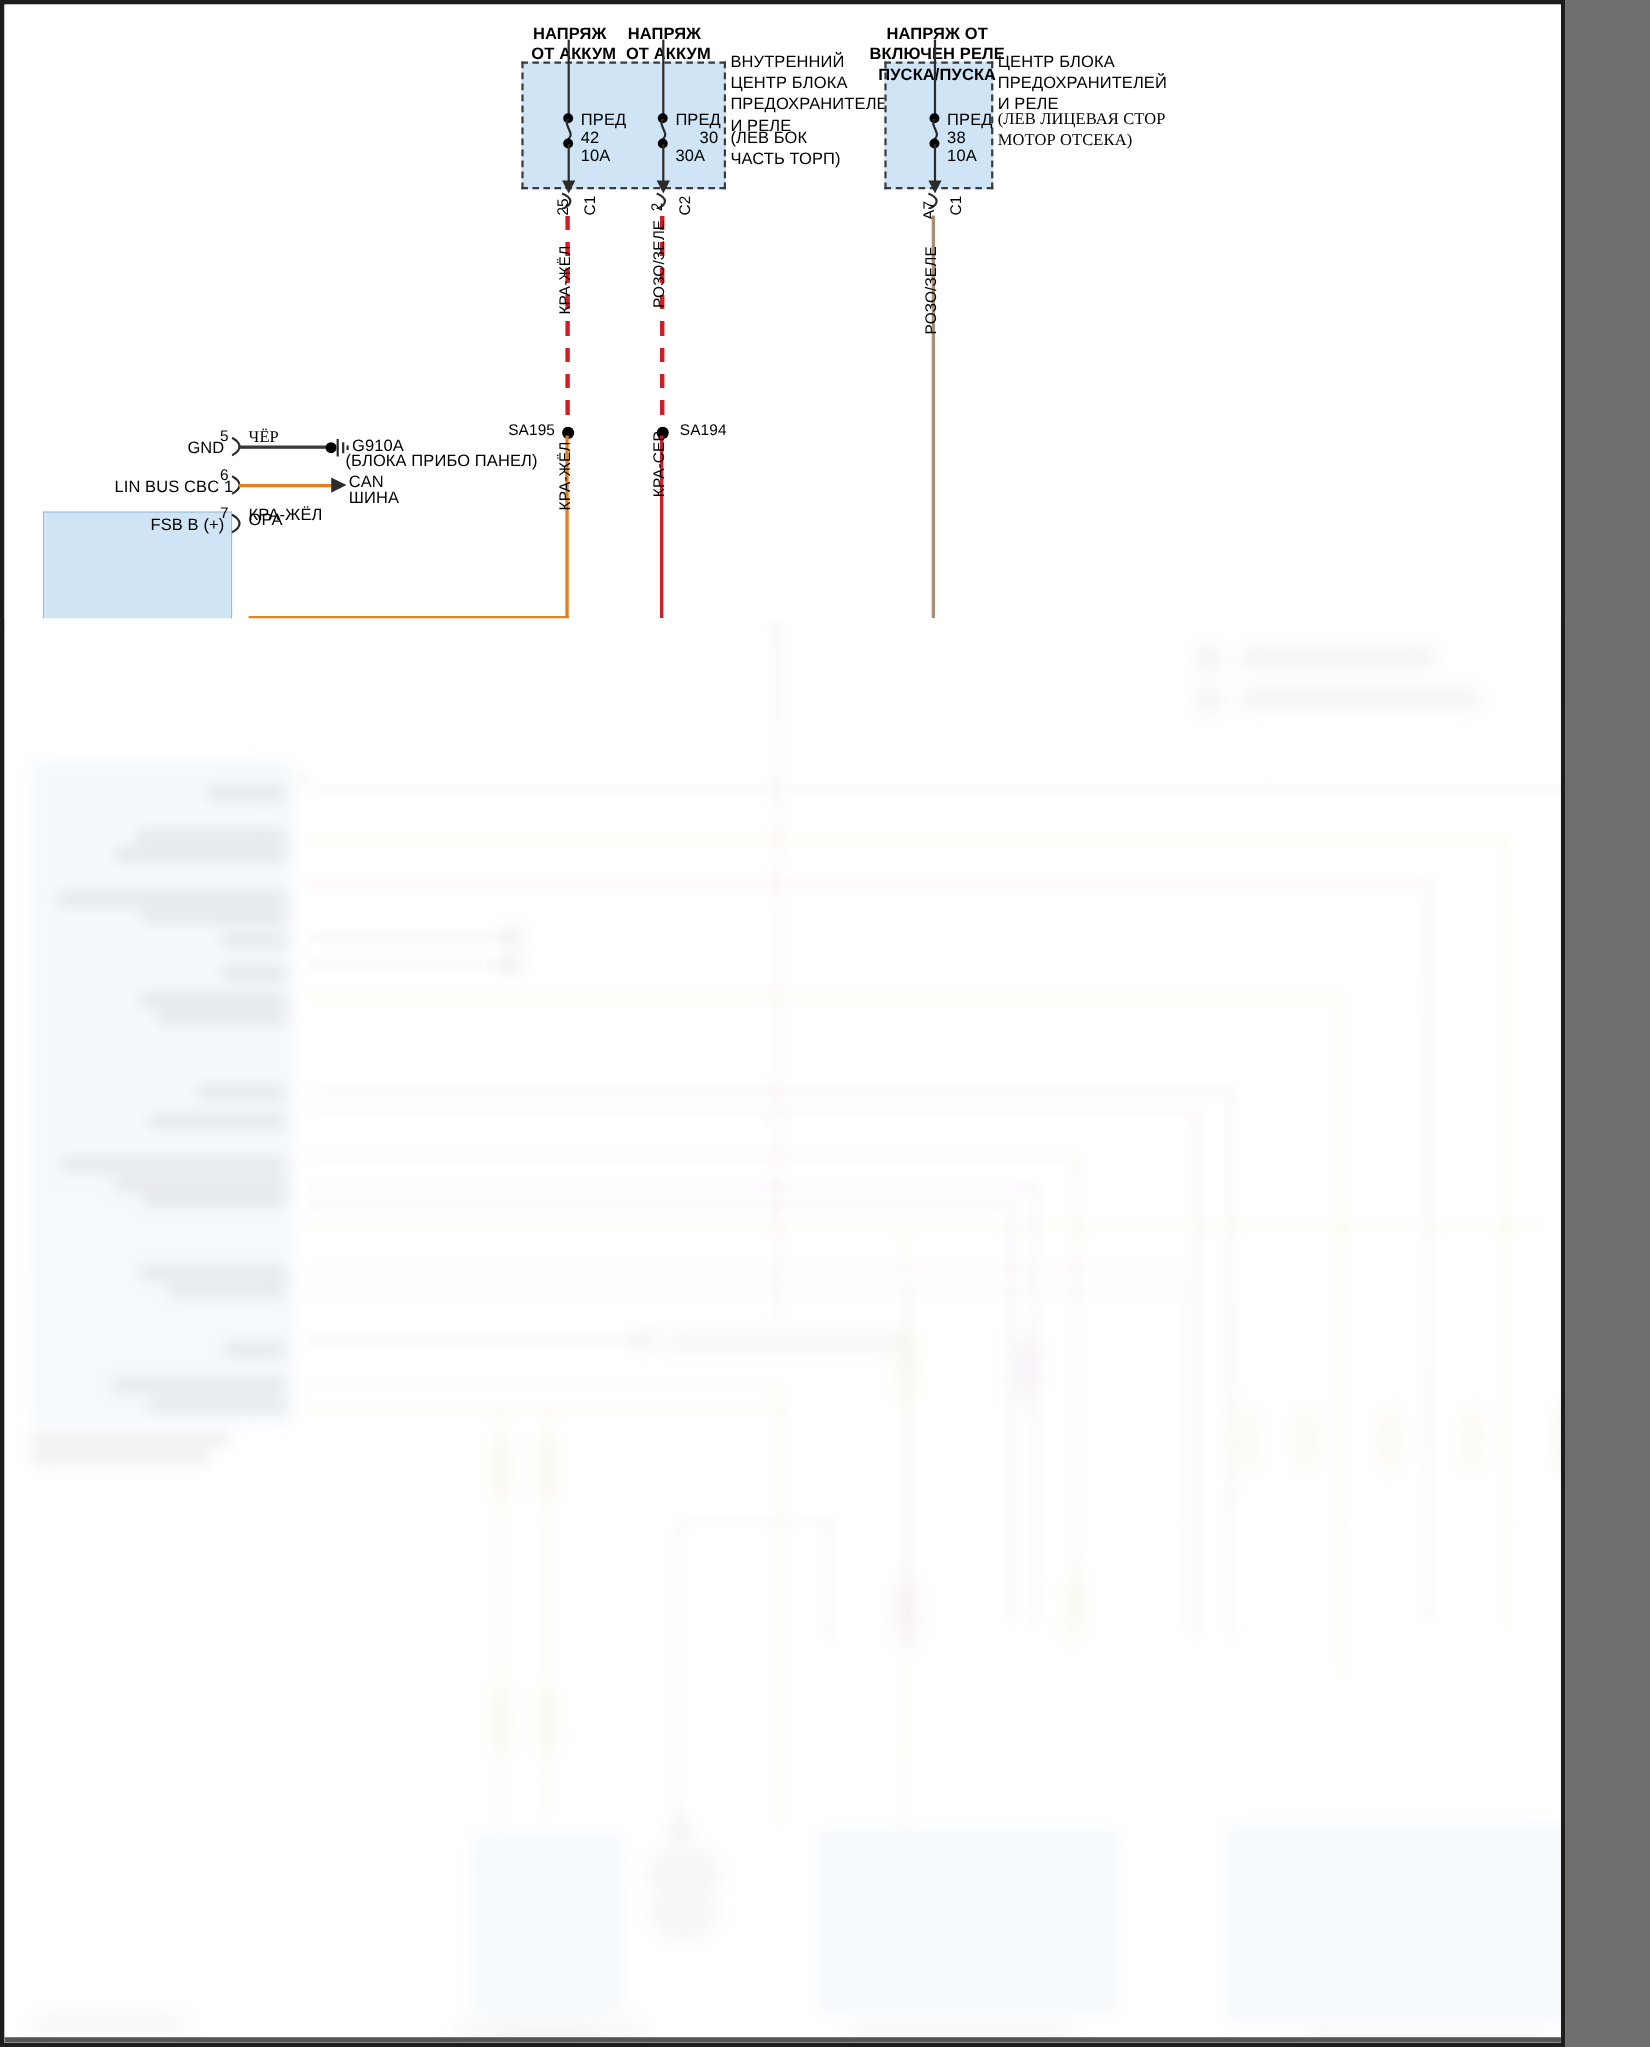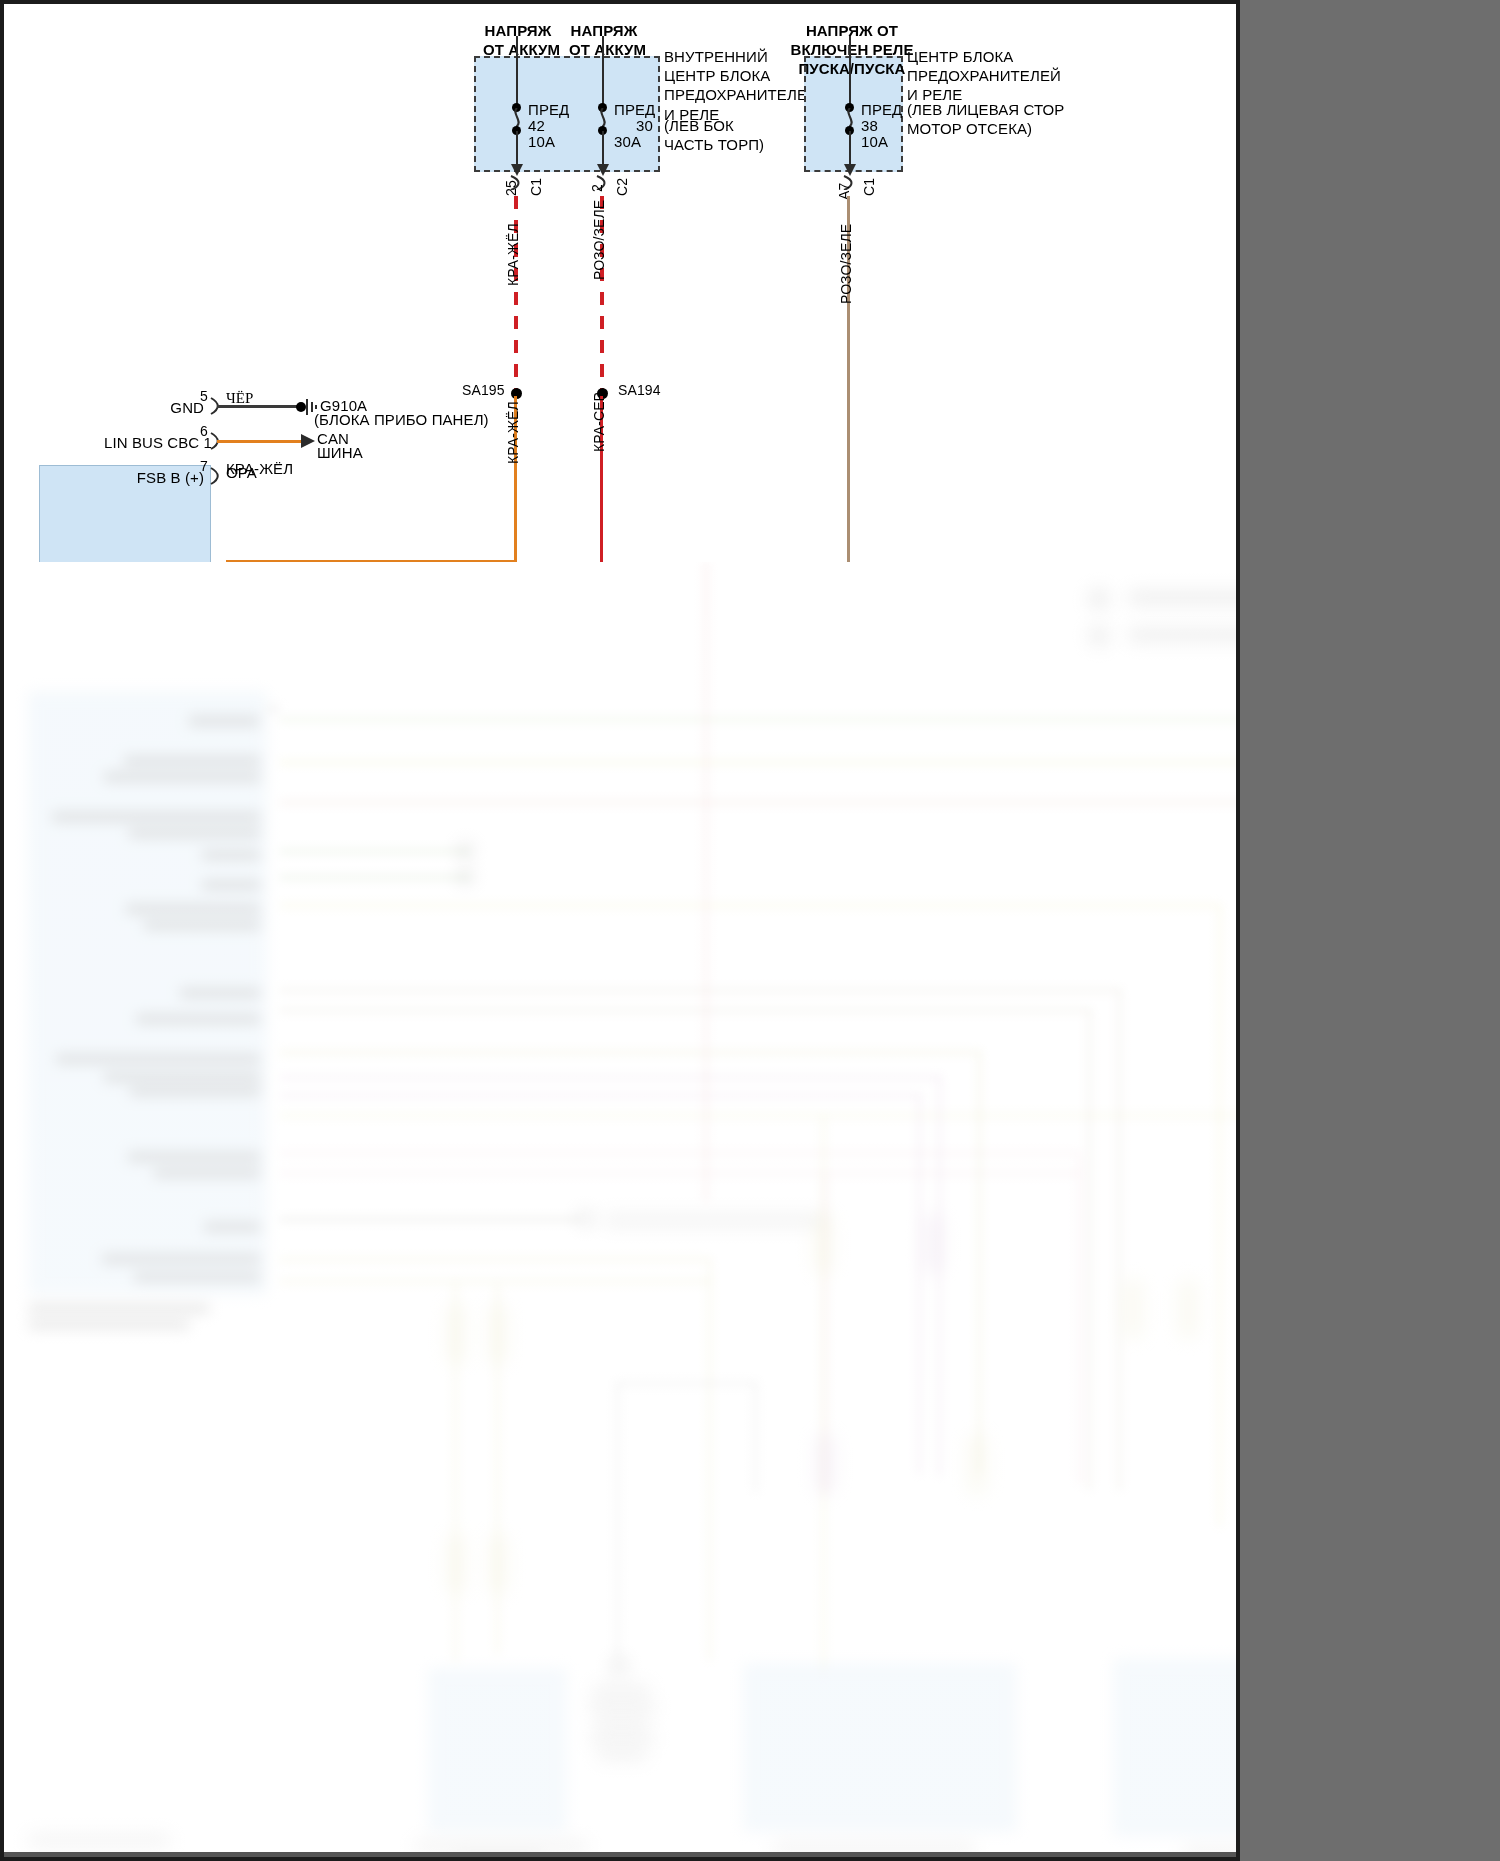--- a/index.html
+++ b/index.html
@@ -1,19 +1,19 @@
 <!DOCTYPE html>
 <html><head>
 <meta charset="utf-8">
 <title>Wiring Diagram</title>
 <style>
   html,body{margin:0;padding:0;background:#6e6e6e;}
   body{font-family:"Liberation Sans",sans-serif;}
   #page{
-    position:relative;width:1240px;height:1861px;
+    position:relative;width:1423px;height:1861px;
     background:#ffffff;
     border:4px solid #1c1c1c;
     box-sizing:border-box;
     overflow:hidden;
   }
   
   .abs{position:absolute;}
   .txt{position:absolute;font-size:15px;color:#000;line-height:1.28;white-space:pre;letter-spacing:.1px;}
   .txt.b{font-weight:700;}
   .blk{position:absolute;background:#cfe4f5;border:1px solid #9dbcd4;}
@@ -247,21 +247,21 @@
       </svg>
     <svg class="abs" style="left:836px;top:170px;" width="20" height="16">
         <path d="M4 2 C14 6 14 12 4 16" fill="none" stroke="#2b2b2b" stroke-width="2"></path>
       </svg>
     <div class="txt rot" style="left:832px;top:196px;font-size:14px;">A7</div>
     <div class="txt rot" style="left:857px;top:192px;font-size:14px;">C1</div>
 
     <div class="txt" style="left:903px;top:43px;"><span>ЦЕНТР БЛОКА</span>
 <span>ПРЕДОХРАНИТЕЛЕЙ</span>
 <span>И РЕЛЕ</span></div>
-    <div class="txt" style="left:903px;top:96px;"><span>(ЛЕВ ЛИЦЕВАЯ СТОР</span>
+    <div class="txt" style="left:903px;top:96px;font-family:Liberation Serif, serif;"><span>(ЛЕВ ЛИЦЕВАЯ СТОР</span>
 <span>МОТОР ОТСЕКА)</span></div>
 
     <div class="dashred" style="left:510px;top:192px;height:198px;"></div>
     <div class="txt rot" style="left:501px;top:282px;font-size:14px;">КРА-ЖЁЛ</div>
 
     <div class="dashred" style="left:596px;top:192px;height:198px;"></div>
     <div class="txt rot" style="left:587px;top:276px;font-size:14px;">РОЗО/ЗЕЛЕ</div>
 
     <div class="solidtan" style="left:843px;top:192px;height:366px;"></div>
     <div class="txt rot" style="left:834px;top:300px;font-size:14px;">РОЗО/ЗЕЛЕ</div>

